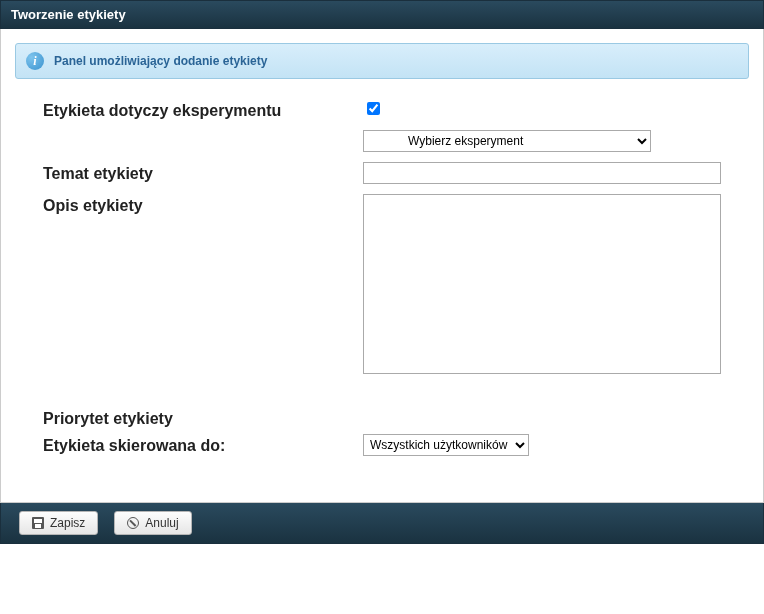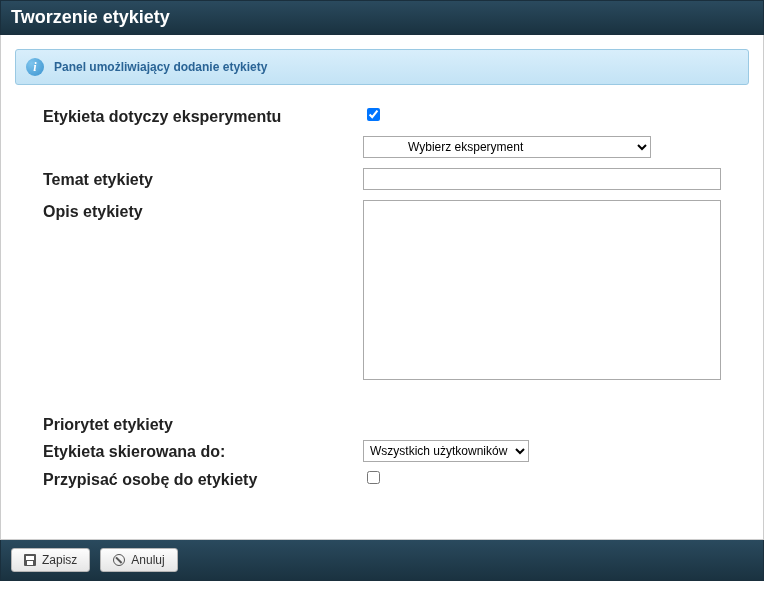--- a/index.html
+++ b/index.html
@@ -12,21 +12,21 @@
   .panel {
     width: 764px;
     box-sizing: border-box;
   }
   .panel-header {
     background: #1f3a4d;
     background: linear-gradient(#2a4a5e, #1a3240);
     color: #fff;
     font-weight: bold;
     padding: 6px 10px;
-    font-size: 18px;
+    font-size: 13px;
     border: 1px solid #1a2f3d;
   }
   .panel-body {
     border: 1px solid #ccc;
     border-top: none;
     padding: 14px 14px 0 14px;
     background: #fff;
   }
   .info-box {
     background: #cde8f6;
@@ -96,23 +96,23 @@
     height: 180px;
     padding: 4px;
     resize: none;
   }
   .sel-wide { width: 288px; padding-left: 40px; }
   .sel-med  { width: 120px; }
   .sel-lg   { width: 166px; }
   .footer {
     background: #1f3a4d;
     background: linear-gradient(#2a4a5e, #1a3240);
-    padding: 8px 10px;
+    padding: 8px 18px;
     display: flex;
-    gap: 10px;
+    gap: 16px;
     border: 1px solid #1a2f3d;
     border-top: none;
   }
   .btn {
     background: #f2f2f2;
     background: linear-gradient(#fdfdfd,#e6e6e6);
     border: 1px solid #b5b5b5;
     border-radius: 3px;
     padding: 4px 12px;
     font-size: 12px;
@@ -197,26 +197,20 @@
 
       <div class="row tight">
         <div class="label-col">Etykieta skierowana do:</div>
         <div class="field-col">
           <select class="sel-lg">
             <option>Wszystkich użytkowników</option>
           </select>
         </div>
       </div>
 
-      <div class="row">
-        <div class="label-col">Przypisać osobę do etykiety</div>
-        <div class="field-col">
-          <input type="checkbox" style="">
-        </div>
-      </div>
 
     </div>
   </div>
 
   <div class="footer">
     <button class="btn">
       <span class="icon-save"></span>
       <span>Zapisz</span>
     </button>
     <button class="btn">

